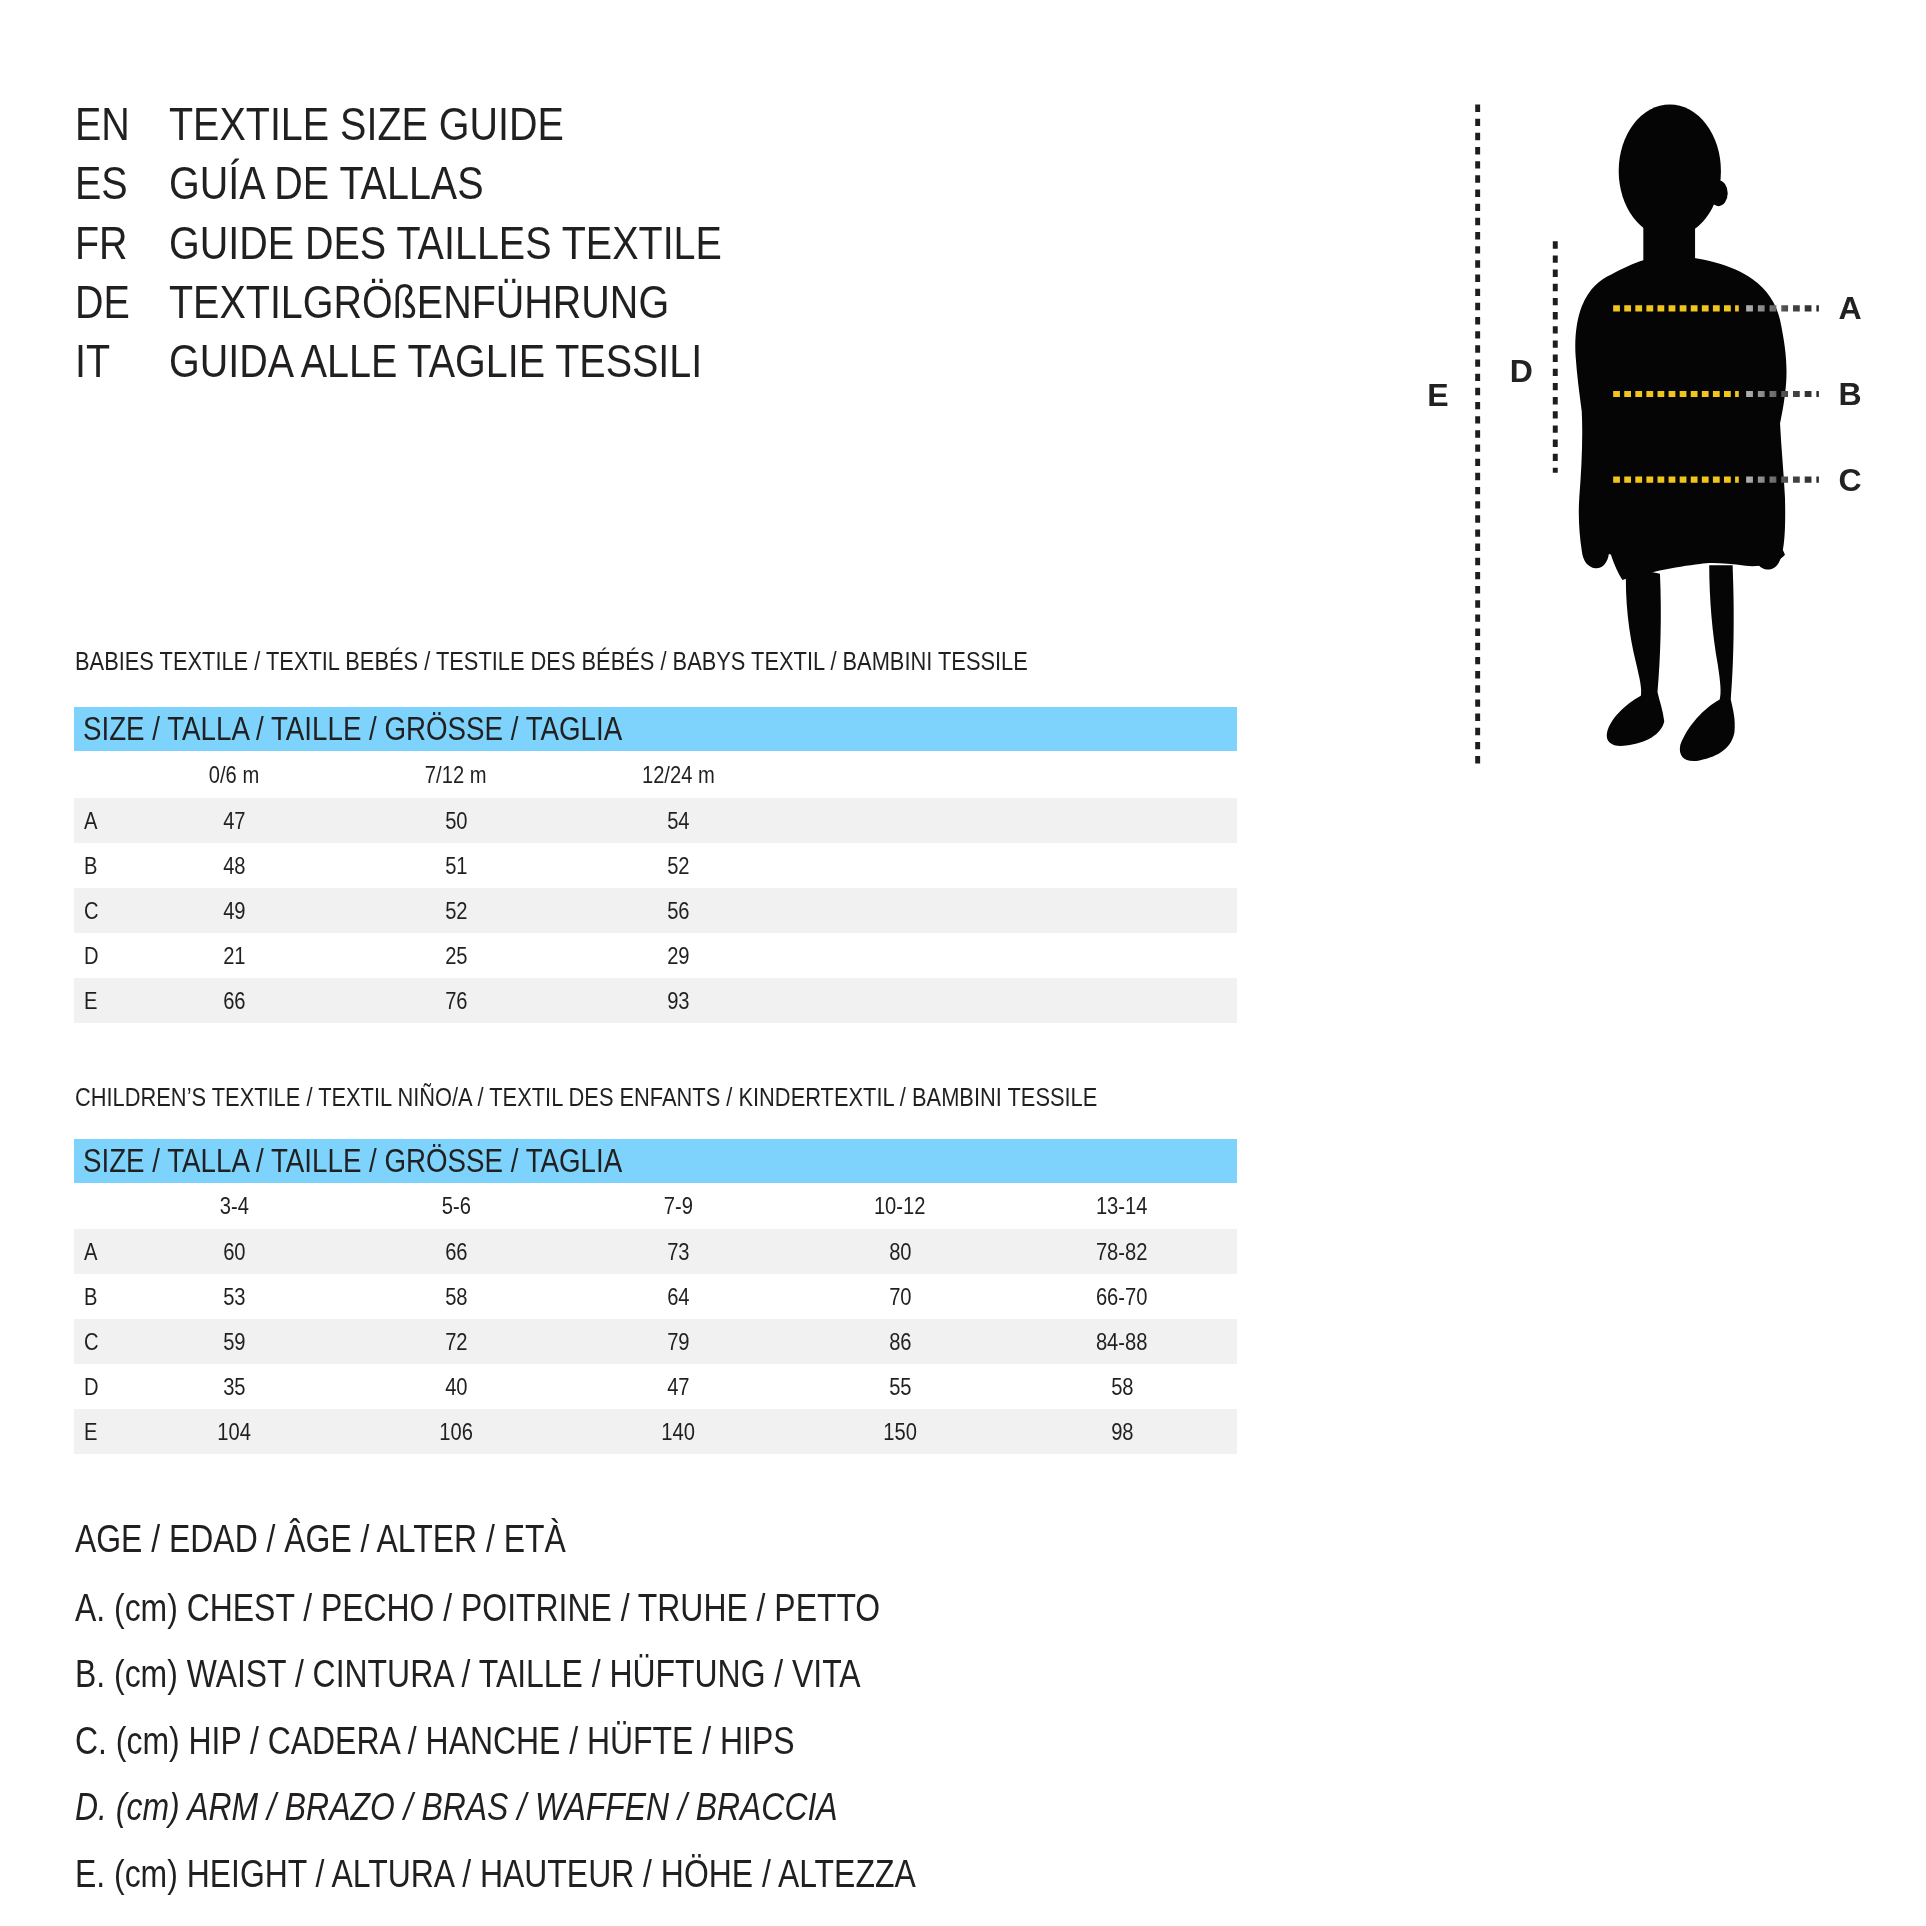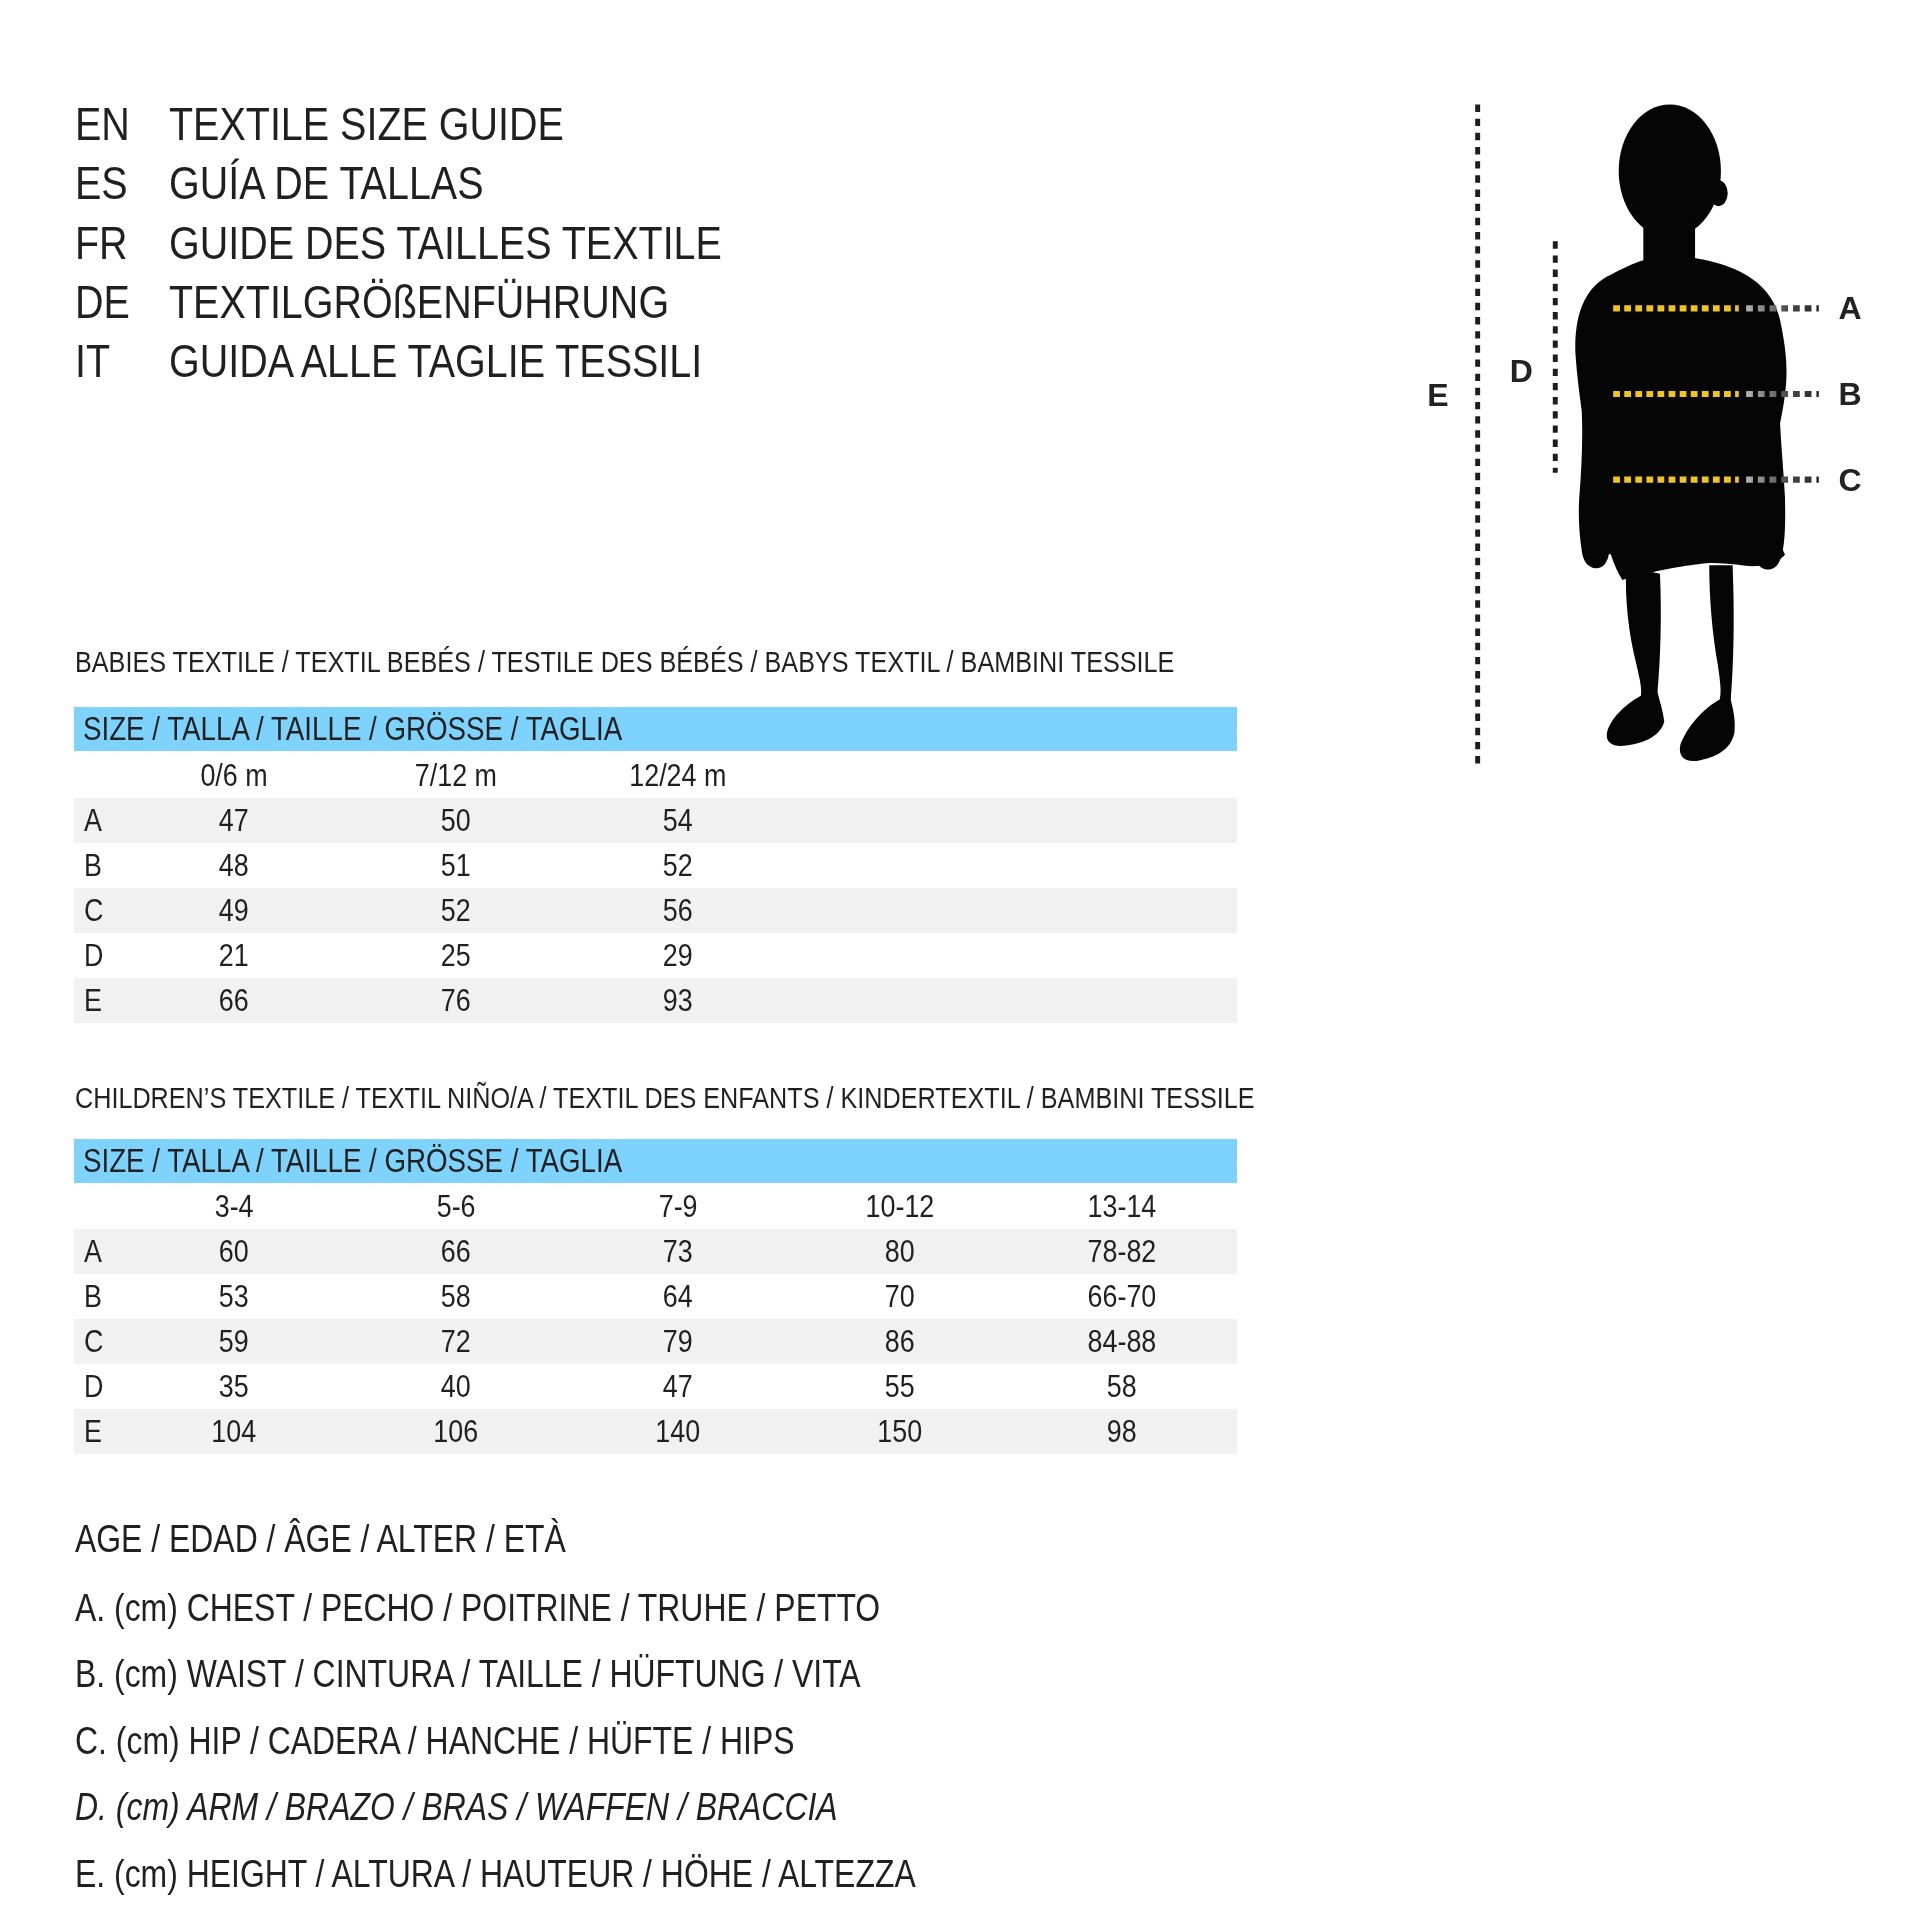--- a/index.html
+++ b/index.html
@@ -12,27 +12,27 @@
   
   .cx{display:inline-block;transform:scaleX(0.84);transform-origin:0 50%;white-space:nowrap;}
   .cxc{display:inline-block;transform:scaleX(0.84);transform-origin:50% 50%;white-space:nowrap;}
 
   
   .lang-row{position:absolute;left:0;height:49px;display:flex;align-items:center;font-size:47px;}
   .lang-code{position:absolute;left:75px;}
   .lang-title{position:absolute;left:169px;}
 
   
-  .section-title{position:absolute;left:75px;height:41px;display:flex;align-items:center;font-size:30px;}
+  .section-title{position:absolute;left:75px;height:41px;display:flex;align-items:center;font-size:26px;}
 
   
   .size-bar{position:absolute;left:74px;width:1163px;height:44px;background:#7dd3fc;
             display:flex;align-items:center;font-size:33px;}
   .size-bar .cx{margin-left:8.6px;}
-  .trow{position:absolute;left:74px;width:1163px;height:45px;display:flex;align-items:center;font-size:32px;}
+  .trow{position:absolute;left:74px;width:1163px;height:45px;display:flex;align-items:center;font-size:24px;}
   .trow.stripe{background:#f1f1f1;}
   .tlabel{width:49px;box-sizing:border-box;padding-left:10px;flex:0 0 auto;}
   .tcell{width:222px;flex:0 0 auto;text-align:center;}
 
   
   .legend-row{position:absolute;left:75px;height:49px;display:flex;align-items:center;font-size:38px;}
 
   
   #figure-svg{position:absolute;left:1405px;top:92px;}
   .fig-label{font-family:"Liberation Sans","DejaVu Sans",sans-serif;font-weight:bold;font-size:52px;fill:#222222;}

